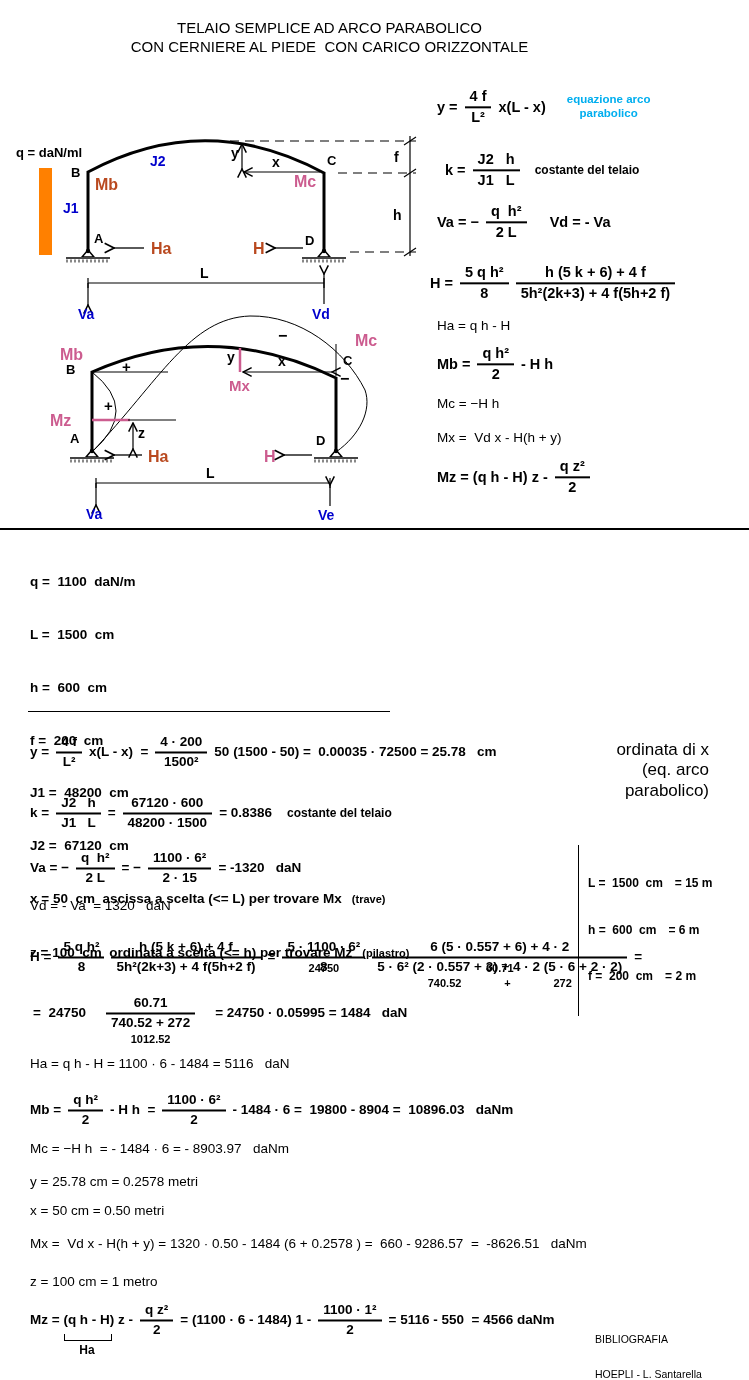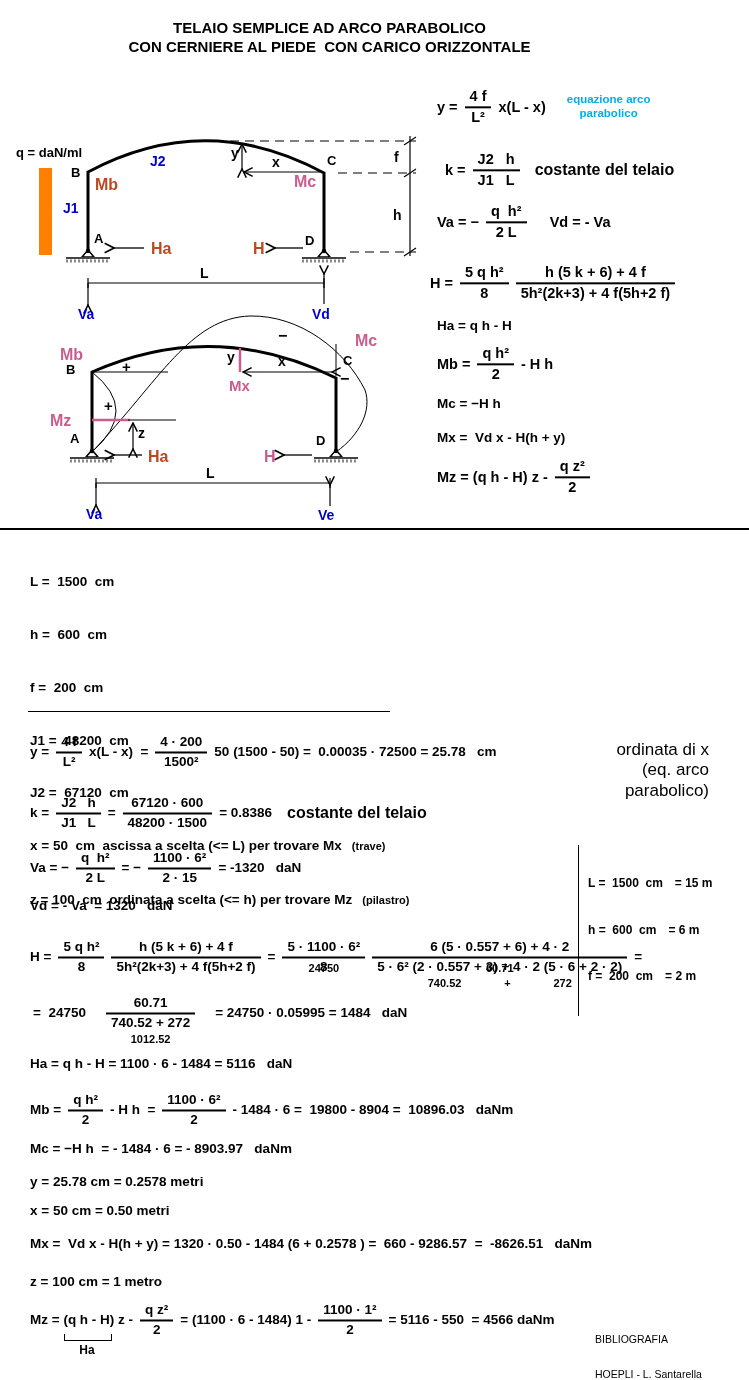--- a/index.html
+++ b/index.html
@@ -1,26 +1,26 @@
 <!DOCTYPE html>
 <html><head>
 <meta charset="utf-8">
 <style>
   html,body{margin:0;padding:0;background:#e8e8e8;}
   #page{position:relative;width:749px;height:1380px;background:#ffffff;overflow:hidden;
         font-family:"Liberation Sans",sans-serif;color:#000;}
   .abs{position:absolute;}
-  .title{width:659px;text-align:center;font-weight:bold;font-size:15px;line-height:19px;white-space:pre;}
+  .title{width:659px;text-align:center;font-weight:normal;font-size:15px;line-height:19px;white-space:pre;}
   
   .frow{position:absolute;display:flex;align-items:center;gap:7px;font-weight:bold;
         font-size:13.5px;transform:translateY(-50%);white-space:pre;}
   .rsize{font-size:14.5px;}
-  .trow{position:absolute;font-weight:bold;font-size:13.5px;white-space:pre;transform:translateY(-50%);}
+  .trow{position:absolute;font-weight:normal;font-size:13.5px;white-space:pre;transform:translateY(-50%);}
   .f-txt{white-space:pre;}
-  .f-sm{font-size:16px;white-space:pre;padding-left:8px;}
+  .f-sm{font-size:12px;white-space:pre;padding-left:8px;}
   .f-cy{color:#00AEEF;font-size:11.5px;line-height:1.15;text-align:center;white-space:pre-line;
         padding-left:14px;}
   .frac{display:inline-flex;flex-direction:column;position:relative;}
   .frac .num{border-bottom:2px solid #000;padding:0 5px 1px;text-align:center;white-space:pre;line-height:1.15;}
   .frac .den{padding:1px 5px 0;text-align:center;white-space:pre;line-height:1.15;}
   .fabove{position:absolute;top:-15px;left:0;right:0;text-align:center;font-size:11px;margin-top:38px;}
   .fbelow{position:absolute;bottom:-15px;left:0;right:0;text-align:center;font-size:11px;white-space:pre;}
   .note{position:absolute;font-weight:normal;font-size:17px;line-height:1.2;text-align:right;white-space:pre-line;}
   .hr1{position:absolute;left:0;top:528px;width:749px;border-top:2px solid #000;}
   .hr2{position:absolute;left:28px;top:711px;width:362px;border-top:1.5px solid #000;}
@@ -194,20 +194,21 @@
   <div class="trow rsize" style="left:437px;top:325px;">Ha = q h - H</div>
   <div class="frow rsize" style="left:437px;top:364px;"><span class="f-txt">Mb =</span><span class="frac"><span class="num">q h²</span><span class="den">2</span></span><span class="f-txt">- H h</span></div>
   <div class="trow rsize" style="left:437px;top:403px;">Mc = −H h</div>
   <div class="trow rsize" style="left:437px;top:437px;">Mx =  Vd x - H(h + y)</div>
   <div class="frow rsize" style="left:437px;top:477px;"><span class="f-txt">Mz = (q h - H) z -</span><span class="frac"><span class="num">q z²</span><span class="den">2</span></span></div>
 
   <div class="hr1"></div>
   <div class="hr2"></div>
 
   <div class="dati">
+    <div>q =  1100  daN/m</div>
     <div>L =  1500  cm</div>
     <div>h =  600  cm</div>
     <div>f =  200  cm</div>
     <div>J1 =  48200  cm</div>
     <div>J2 =  67120  cm</div>
     <div><span>x = 50  cm  ascissa a scelta (&lt;= L) per trovare Mx</span><span class="dnote">(trave)</span></div>
     <div><span>z = 100  cm  ordinata a scelta (&lt;= h) per trovare Mz</span><span class="dnote">(pilastro)</span></div>
   </div>
 
   <div class="frow" style="left:30px;top:752px;"><span class="f-txt">y =</span><span class="frac"><span class="num">4 f</span><span class="den">L²</span></span><span class="f-txt">x(L - x)  =</span><span class="frac"><span class="num">4 · 200</span><span class="den">1500²</span></span><span class="f-txt">50 (1500 - 50) =  0.00035 · 72500 = 25.78   cm</span></div>

